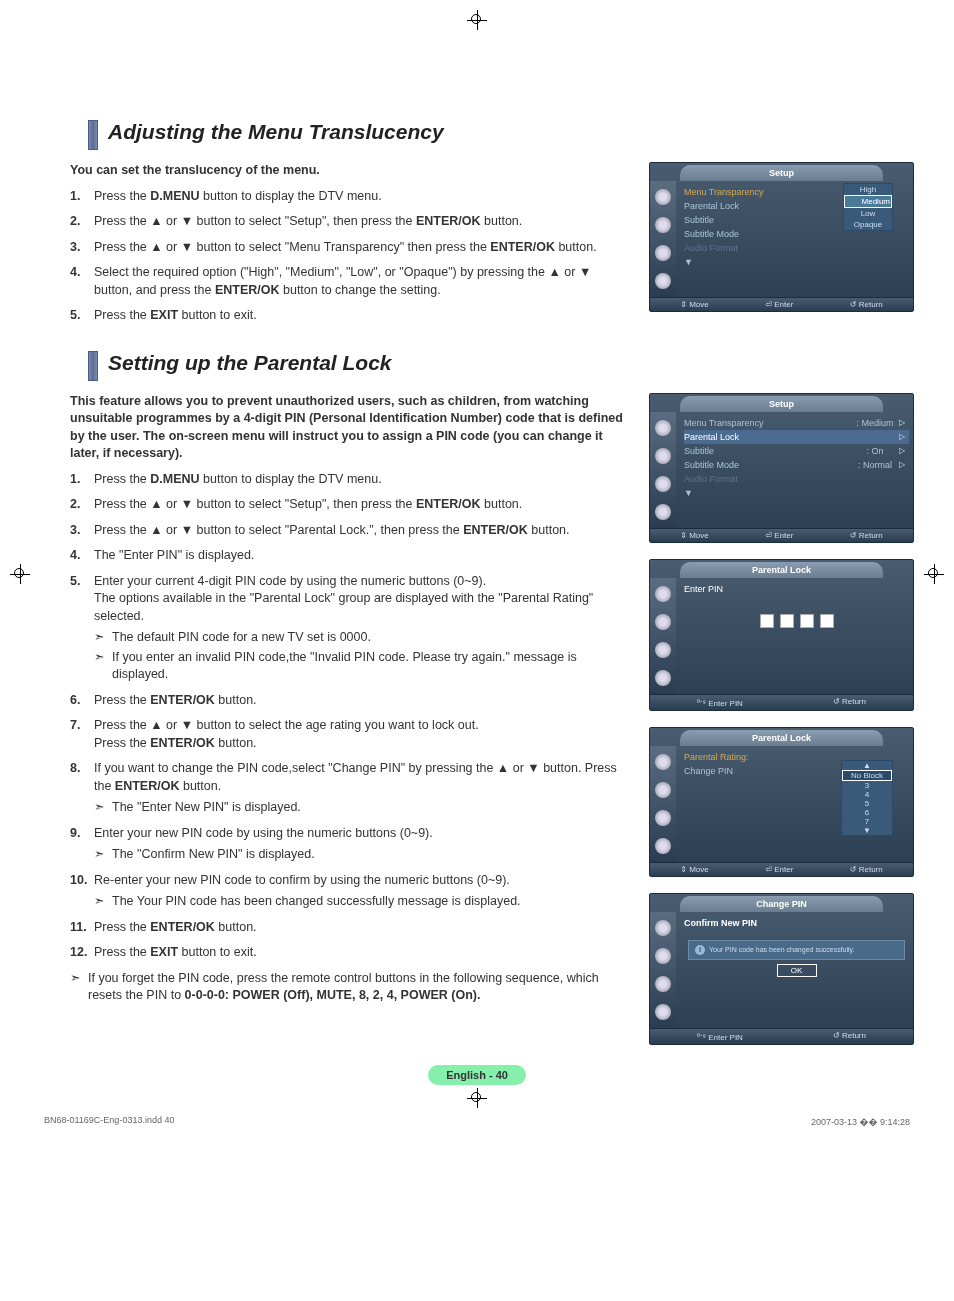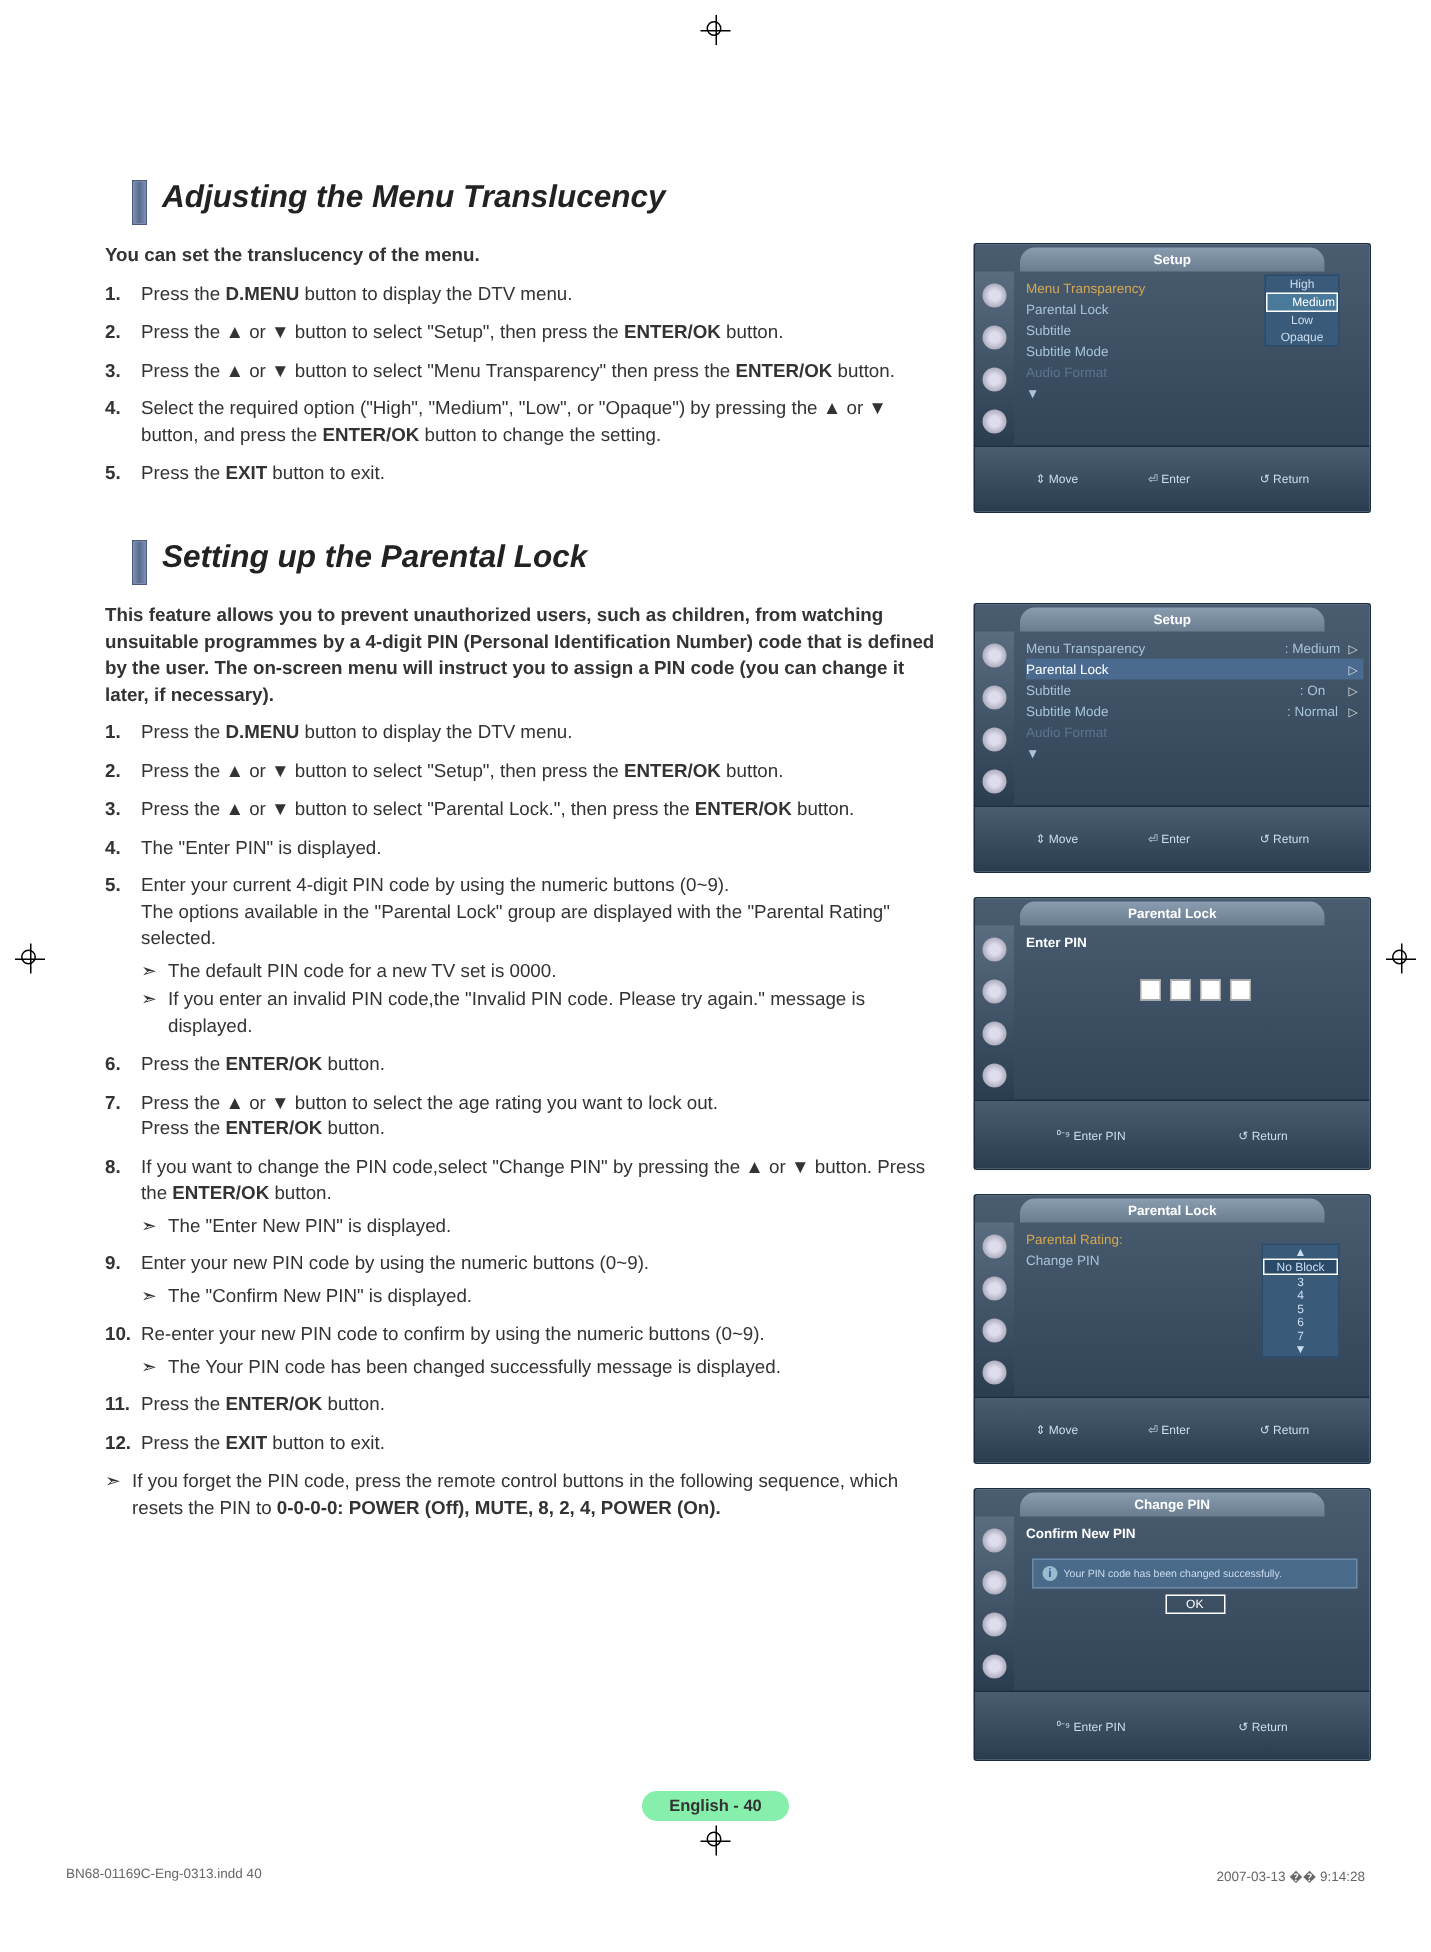--- a/index.html
+++ b/index.html
@@ -32,21 +32,21 @@
 .tv-main { flex: 1; padding: 4px 4px 4px 8px; position: relative; }
 .tv-row { display: flex; align-items: center; height: 14px; }
 .tv-label { flex: 1; color: #a8c4d8; }
 .tv-label.dim { color: #5a7490; }
 .tv-label.sel { color: #d4a850; }
 .tv-value { width: 48px; text-align: center; color: #a8c4d8; }
 .tv-arrow { width: 10px; color: #ddd; font-size: 8px; }
 .tv-drop { position: absolute; right: 20px; top: 2px; width: 50px; background: #3a5a7a; border: 1px solid #2a4a6a; }
 .tv-drop div { text-align: center; padding: 1px; font-size: 8px; color: #cde; }
 .tv-drop .hi { background: #4a7a9a; color: #fff; border: 1px solid #fff; text-align: right; }
-.tv-footer { background: linear-gradient(to bottom, #4a5d70, #2a3d50); border-top: 1px solid #1a2d40; padding: 17px; display: flex; justify-content: space-around; font-size: 8px; color: #cde; align-items: flex-end; }
+.tv-footer { background: linear-gradient(to bottom, #4a5d70, #2a3d50); border-top: 1px solid #1a2d40; padding: 2px; display: flex; justify-content: space-around; font-size: 8px; color: #cde; }
 .tv-footer span { white-space: nowrap; }
 .pin-boxes { display: flex; gap: 6px; justify-content: center; margin: 18px 0; }
 .pin-box { width: 14px; height: 14px; border: 1px solid #aaa; background: #fff; }
 .rating-list { position: absolute; right: 20px; top: 14px; width: 52px; background: #3a5a7a; border: 1px solid #2a4a6a; text-align: center; }
 .rating-list div { font-size: 8px; color: #cde; padding: 0; }
 .rating-list .hi { background: #2a4a6a; border:1px solid #fff; }
 .msg-box { background: #4a6a8a; border: 1px solid #6a8aaa; padding: 4px 6px; margin: 10px 4px 4px 4px; font-size: 7px; color: #cde; display:flex; align-items:center; gap:4px; }
 .msg-i { width:10px; height:10px; border-radius:50%; background:#9bc; color:#359; text-align:center; font-size:8px; line-height:10px; font-weight:bold; }
 .ok-btn { width: 40px; margin: 4px auto; border: 1px solid #fff; text-align: center; font-size: 8px; color: #fff; padding: 1px; }
 
@@ -304,21 +304,21 @@
       <div class="tv-header">Parental Lock</div>
       <div class="tv-body">
         <div class="tv-icons">
             <div class="tv-icon"></div>
             <div class="tv-icon"></div>
             <div class="tv-icon"></div>
             <div class="tv-icon"></div>
           </div>
         <div class="tv-main">
           <div class="tv-row">
-              <span class="tv-label" style="color:#fff;font-weight:bold">Enter PIN</span>
+              <span class="tv-label" style="color:#fff;font-weight:normal">Enter PIN</span>
             </div>
           <div class="pin-boxes">
               <div class="pin-box"></div>
               <div class="pin-box"></div>
               <div class="pin-box"></div>
               <div class="pin-box"></div>
             </div>
         </div>
       </div>
       <div class="tv-footer" id="pin1-footer">

